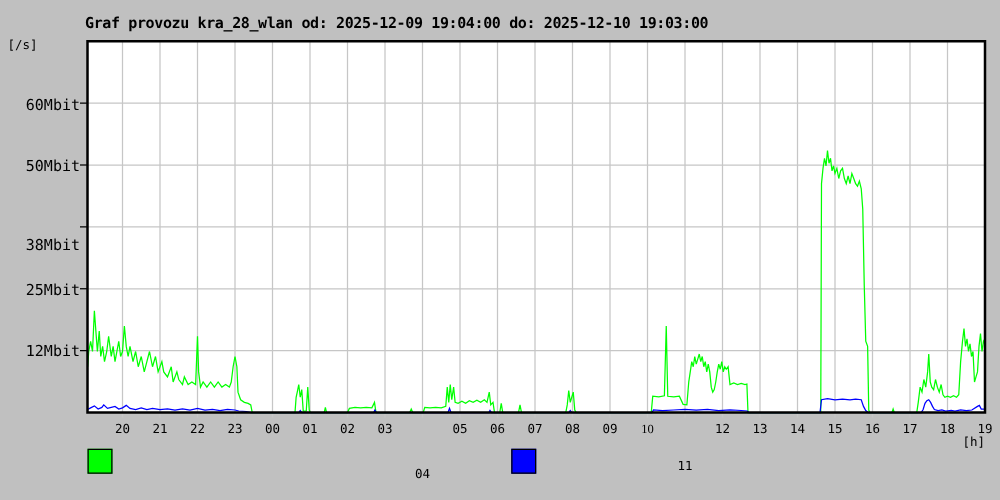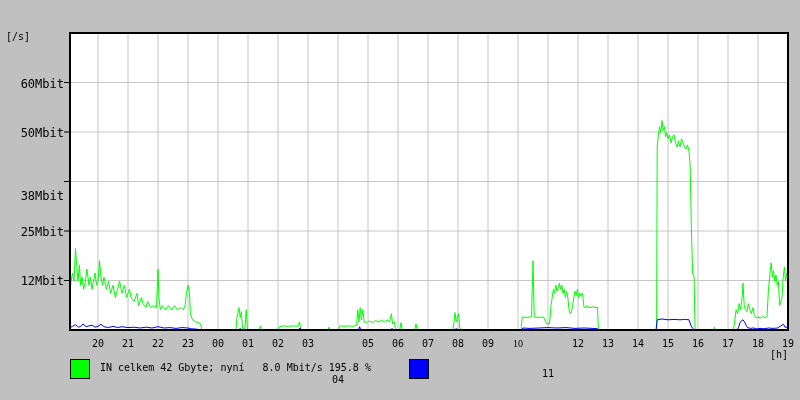--- a/index.html
+++ b/index.html
@@ -60,20 +60,21 @@
       <line x1="70" y1="82.5" x2="788" y2="82.5" stroke="#c6c6c6" stroke-width="1"></line>
       <polyline points="70.1,293.4 71.0,281.2 72.5,273.0 74.0,281.2 75.5,248.6 77.0,269.0 77.9,281.2 79.4,264.9 80.6,285.2 82.1,277.1 83.6,289.3 85.4,281.2 86.9,269.0 89.0,285.2 90.5,277.1 92.0,289.3 93.5,281.2 95.0,273.0 96.5,285.2 98.0,281.2 99.5,260.8 101.0,277.1 102.5,285.2 104.0,277.1 106.4,289.3 108.5,281.2 110.6,293.4 113.0,285.2 115.4,297.5 117.5,289.3 119.6,281.2 122.0,293.4 124.4,285.2 126.5,297.5 128.0,293.4 129.5,289.3 131.0,297.5 134.0,301.5 137.0,293.4 138.5,305.6 141.5,297.5 143.0,303.6 146.0,307.6 147.5,301.5 150.5,307.6 153.5,305.6 156.5,307.6 158.0,269.0 158.9,297.5 160.4,309.7 162.5,305.6 165.5,309.7 168.5,305.6 171.5,309.7 174.5,305.6 177.5,309.7 180.5,307.6 183.5,309.7 185.0,305.6 186.5,293.4 188.0,285.2 189.5,293.4 190.4,313.7 192.5,319.8 195.5,321.9 198.5,322.7 200.6,323.9 201.8,330.0 236.0,330.0 236.9,317.8 237.8,313.7 239.0,307.6 240.2,317.8 241.4,311.7 242.6,328.8 245.0,328.8 246.2,309.7 247.4,328.0 248.3,330.0 259.4,330.0 260.3,325.9 261.2,330.0 278.0,330.0 279.5,326.7 284.0,325.9 288.5,326.3 293.0,325.9 297.5,326.3 299.6,321.9 300.8,330.0 327.8,330.0 329.0,327.2 330.2,330.0 338.6,330.0 339.8,325.9 344.0,326.3 348.5,325.9 353.0,326.3 356.6,325.1 357.8,309.7 359.0,321.9 360.2,307.6 361.4,319.8 362.9,309.7 364.1,321.9 366.5,322.7 369.5,321.0 372.5,322.7 375.5,320.6 378.5,321.9 381.5,320.2 384.5,321.9 387.5,319.8 389.6,321.9 391.4,313.7 392.6,323.9 394.4,321.9 395.6,330.0 399.8,330.0 401.0,322.7 402.2,330.0 414.8,330.0 416.0,323.9 417.2,330.0 452.6,330.0 453.8,323.9 455.0,312.5 456.2,321.9 457.4,317.8 458.6,313.7 459.8,328.0 461.0,330.0 521.0,330.0 522.2,317.0 527.0,317.4 531.5,316.6 533.0,260.8 534.2,317.0 539.0,317.4 543.5,317.0 546.5,323.5 549.5,323.9 551.0,305.6 552.2,297.5 553.4,289.3 554.6,293.4 555.8,285.2 557.0,291.3 558.2,287.3 559.4,283.2 560.6,289.3 561.8,285.2 563.0,293.4 564.2,289.3 565.4,297.5 566.6,291.3 567.8,297.5 569.0,309.7 570.2,313.7 571.4,311.7 572.6,305.6 573.8,297.5 575.0,291.3 576.2,295.4 577.4,289.3 578.6,297.5 579.8,293.4 581.0,295.4 582.5,293.4 584.0,307.6 587.0,306.4 590.0,307.6 593.0,306.8 596.0,307.6 597.5,307.2 598.4,330.0 656.6,330.0 657.2,146.9 658.4,134.7 659.6,126.6 660.8,132.7 662.0,120.5 663.2,130.6 664.4,126.6 665.6,136.7 666.8,132.7 668.0,138.8 669.5,134.7 671.0,142.8 672.5,136.7 674.0,134.7 675.5,142.8 677.0,146.9 678.5,140.8 680.0,146.9 681.5,138.8 683.0,142.8 684.5,146.9 686.0,149.0 687.5,144.9 689.0,151.0 690.2,167.3 691.4,228.3 692.6,273.0 694.1,277.1 695.0,328.0 695.9,330.0 713.6,330.0 714.5,327.2 715.4,330.0 733.4,330.0 734.6,321.9 736.1,309.7 737.6,313.7 739.1,303.6 740.6,309.7 742.1,297.5 743.0,283.2 744.2,305.6 745.4,309.7 746.9,311.7 748.4,303.6 749.9,309.7 751.4,313.7 752.9,307.6 754.4,315.8 755.9,317.8 758.0,317.0 760.4,317.8 762.8,316.6 765.2,317.8 767.0,315.8 768.5,289.3 770.0,273.0 771.2,262.9 772.4,277.1 773.6,271.0 774.8,281.2 776.0,275.1 777.2,285.2 778.4,281.2 779.6,305.6 780.8,301.5 782.0,297.5 783.2,277.1 784.4,266.9 785.6,281.2 786.8,273.0 788.0,275.1" fill="none" stroke="#00ff00" stroke-width="1"></polyline>
       <polyline points="70.1,327.6 72.5,326.3 75.5,324.7 78.5,327.2 81.5,325.9 83.0,323.9 86.0,326.7 89.0,325.9 92.0,325.1 95.0,327.2 98.0,326.3 101.0,324.3 104.0,326.7 108.5,327.6 113.0,326.3 117.5,327.6 122.0,326.7 128.0,327.6 134.0,327.2 140.0,328.0 146.0,327.2 152.0,328.0 158.0,326.7 164.0,328.0 170.0,327.6 176.0,328.4 182.0,327.6 188.0,328.0 191.0,328.8 197.0,329.2 200.6,330.0 239.0,330.0 240.2,328.4 241.4,330.0 299.0,330.0 299.9,328.0 301.1,330.0 358.4,330.0 359.6,326.7 360.8,330.0 391.1,330.0 392.0,328.4 393.2,330.0 455.0,330.0 456.2,328.4 457.4,330.0 521.6,330.0 522.8,328.0 530.0,328.4 539.0,328.0 548.0,327.6 557.0,328.0 566.0,327.6 575.0,328.4 584.0,328.0 593.0,328.4 597.8,328.8 599.0,330.0 656.0,330.0 657.2,319.8 662.0,319.0 668.0,319.8 674.0,319.4 680.0,319.8 684.5,319.4 689.0,319.8 690.8,325.1 692.6,328.4 694.4,330.0 737.0,330.0 738.5,327.6 740.0,322.7 741.5,320.6 743.0,319.8 744.5,321.9 746.0,325.1 747.5,327.6 750.5,328.4 753.5,328.0 756.5,328.8 761.0,328.4 764.0,328.8 768.5,328.0 773.0,328.4 777.5,328.0 782.0,325.1 783.5,324.3 785.0,327.2 788.0,327.2" fill="none" stroke="#0000ff" stroke-width="1"></polyline>
       <rect x="70" y="33" width="718" height="297" fill="none" stroke="#000000" stroke-width="2"></rect>
       <line x1="64" y1="280.5" x2="70" y2="280.5" stroke="#000000" stroke-width="1"></line>
       <line x1="64" y1="231.0" x2="70" y2="231.0" stroke="#000000" stroke-width="1"></line>
       <line x1="64" y1="181.5" x2="70" y2="181.5" stroke="#000000" stroke-width="1"></line>
       <line x1="64" y1="132.0" x2="70" y2="132.0" stroke="#000000" stroke-width="1"></line>
       <line x1="64" y1="82.5" x2="70" y2="82.5" stroke="#000000" stroke-width="1"></line>
     </svg>
+  <div class="title">Graf provozu kra_28_wlan od: 2025-12-09 19:04:00 do: 2025-12-10 19:03:00</div>
   <div class="yunit">[/s]</div>
   <div class="xunit">[h]</div>
   <div id="ylabels">
       <div class="ylab" style="top: 274.49px;">12Mbit</div>
       <div class="ylab" style="top: 225.01px;">25Mbit</div>
       <div class="ylab" style="top: 189px;">38Mbit</div>
       <div class="ylab" style="top: 125.99px;">50Mbit</div>
       <div class="ylab" style="top: 76.5099px;">60Mbit</div>
     </div>
   <div id="xlabels">
@@ -96,15 +97,14 @@
       <div class="xlab" style="left: 567px;">12</div>
       <div class="xlab" style="left: 597px;">13</div>
       <div class="xlab" style="left: 627px;">14</div>
       <div class="xlab" style="left: 657px;">15</div>
       <div class="xlab" style="left: 687px;">16</div>
       <div class="xlab" style="left: 717px;">17</div>
       <div class="xlab" style="left: 747px;">18</div>
       <div class="xlab" style="left: 777px;">19</div>
     </div>
   <span class="swatch" id="sw-in" style="background: rgb(0, 255, 0);"></span>
-  <span class="legend-label lg-in">IN celkem 42 Gbyte; nyní   8.0 Mbit/s 195.8 %</span>
   <span class="swatch" id="sw-out" style="background: rgb(0, 0, 255);"></span>
 </div>
 
 </body></html>

